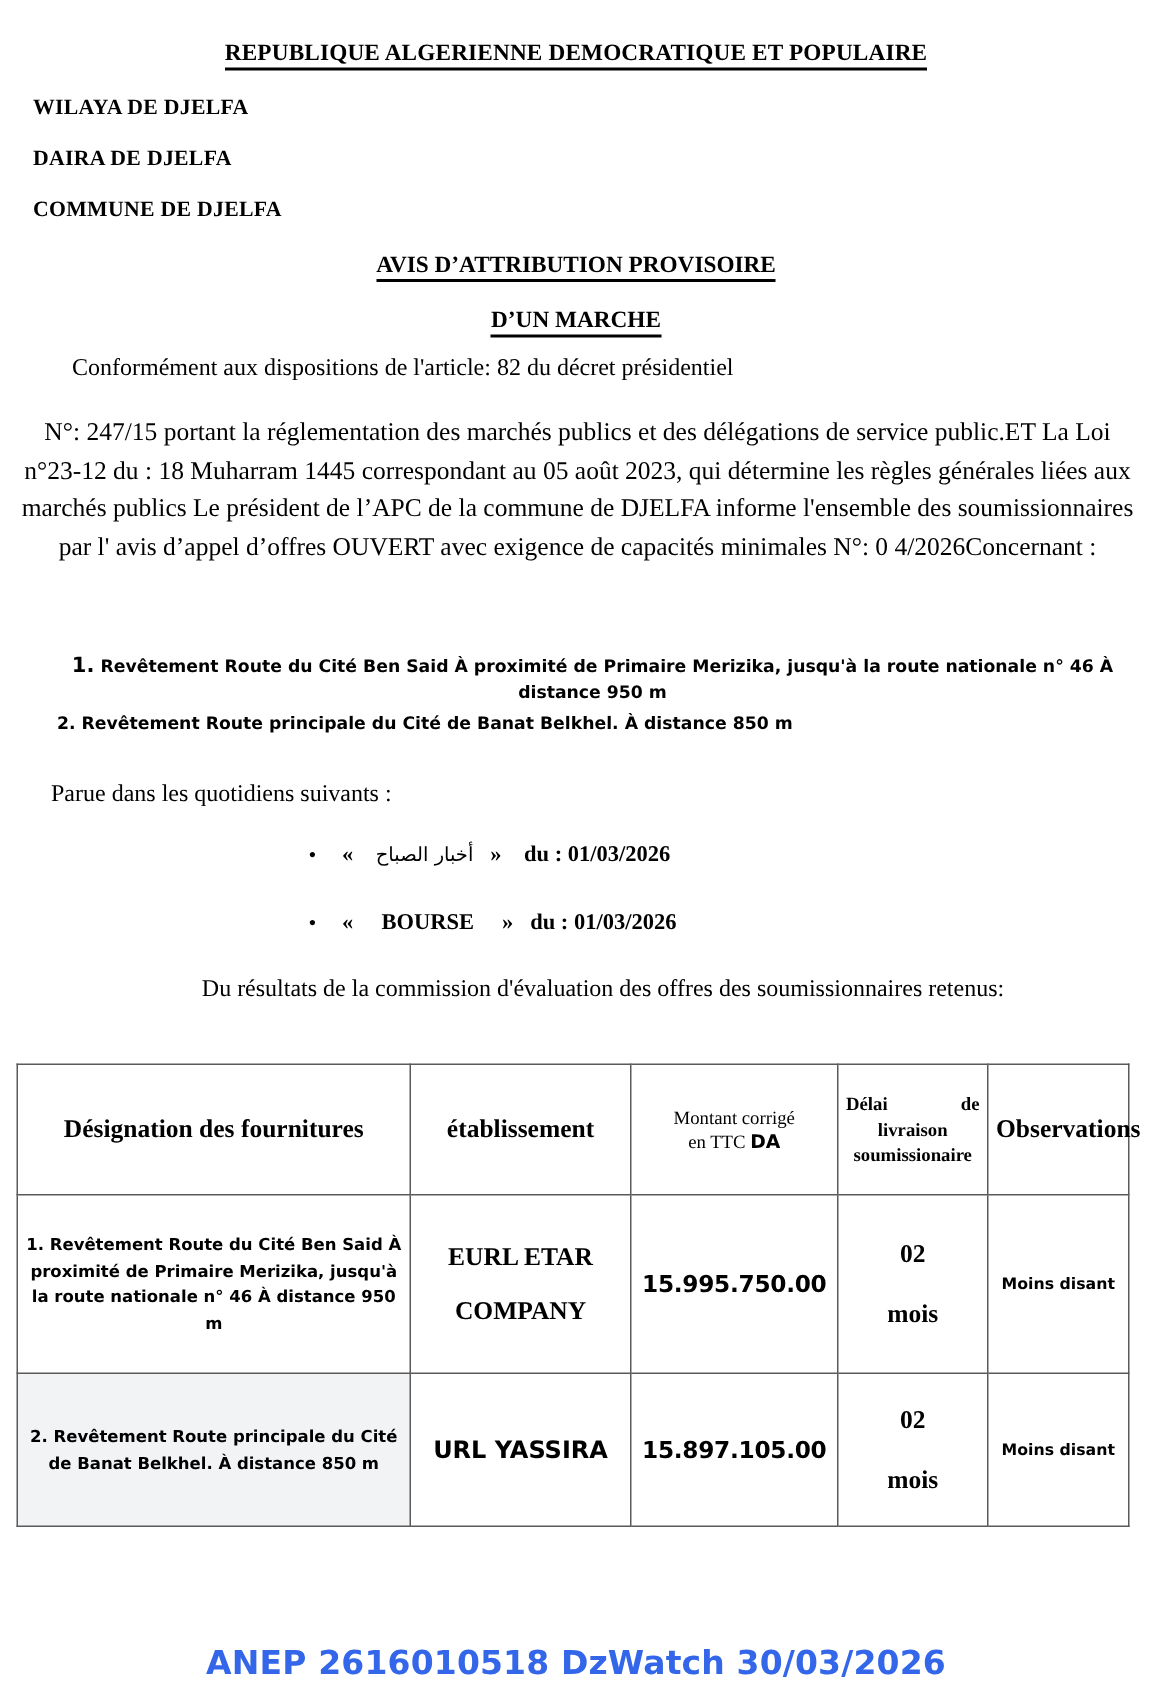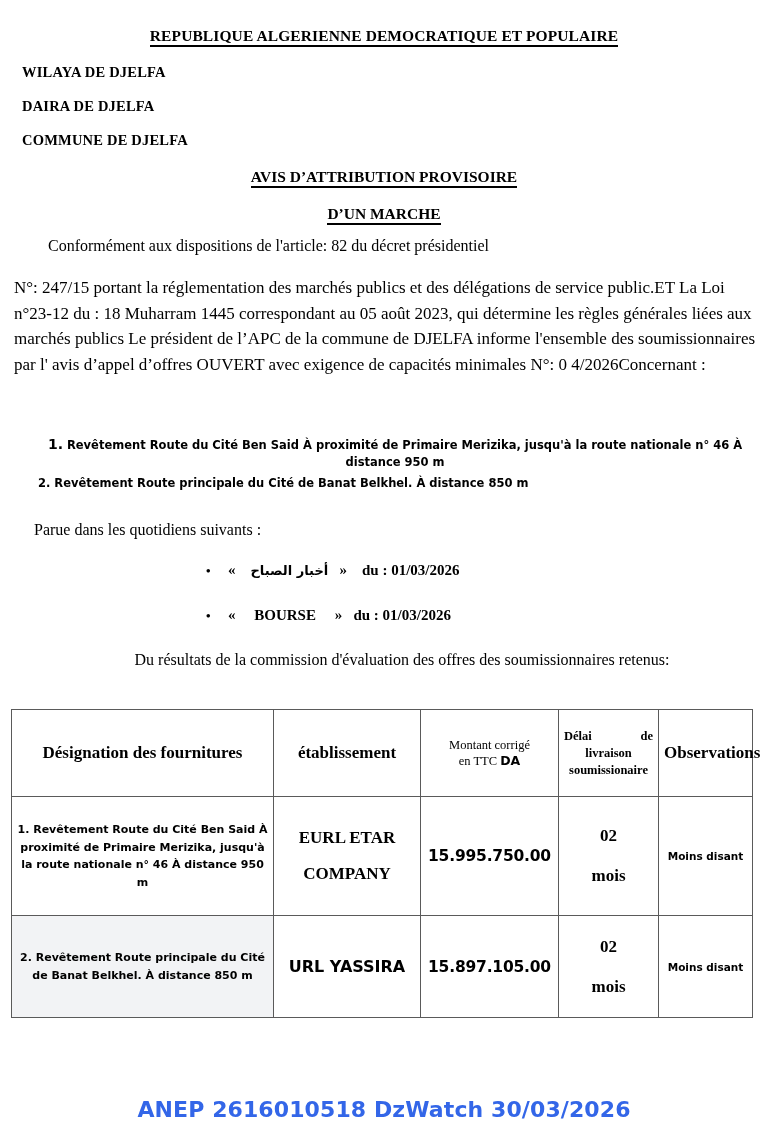--- a/index.html
+++ b/index.html
@@ -61,21 +61,21 @@
     position: absolute;
     top: 237px; left: 48px;
     font-size: 16px;
   }
   .body-par {
     position: absolute;
     top: 275px; left: 14px;
     width: 742px;
     font-size: 17px;
     line-height: 25.5px;
-    text-align: left;
+    text-align: center;
   }
 
   
   .works {
     position: absolute;
     top: 436px; left: 0; width: 768px;
     font-family: "DejaVu Sans", "Liberation Sans", sans-serif;
     font-weight: bold;
     font-size: 11.5px;
     line-height: 17px;
@@ -107,21 +107,21 @@
   .np-1 { top: 562px; }
   .np-2 { top: 607px; }
   .np-row .bullet {
     display: inline-block;
     width: 22px;
     font-size: 13px;
   }
   .np-row .arabic {
     font-family: "DejaVu Sans", sans-serif;
     font-size: 13px;
-    font-weight: bold;
+    font-weight: normal;
     direction: rtl;
     unicode-bidi: embed;
   }
 
   .results-line {
     position: absolute;
     top: 651px; left: 18px; width: 768px;
     text-align: center;
     font-size: 16px;
   }

